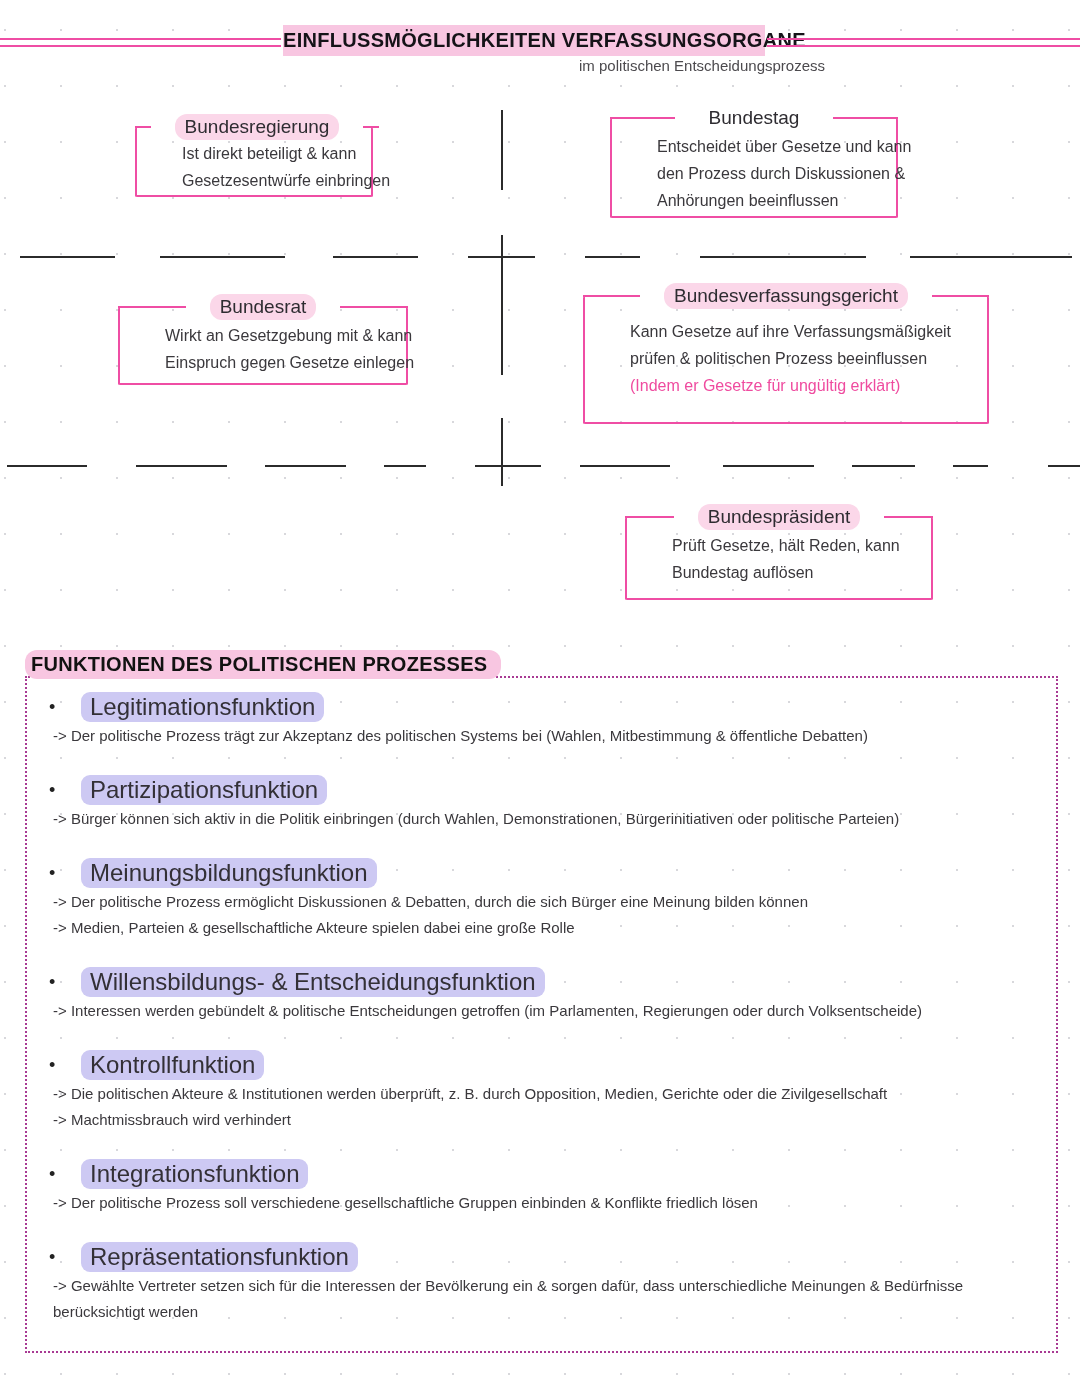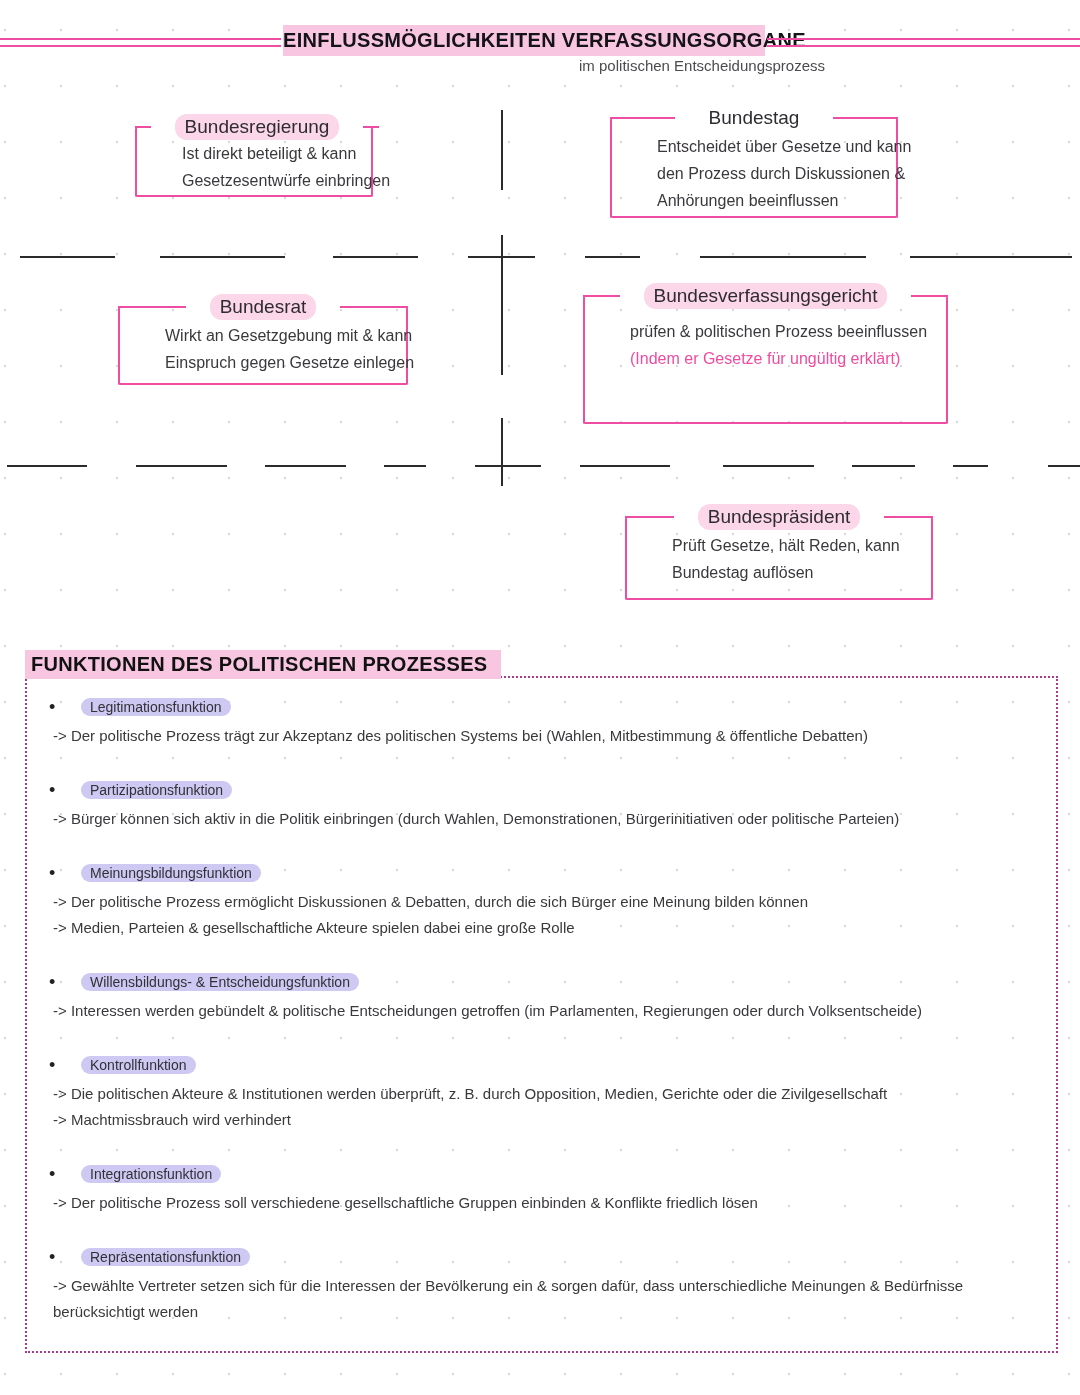--- a/index.html
+++ b/index.html
@@ -41,30 +41,30 @@
   .t-pink  { background:var(--hl_pink_soft,#fbd7e9); }
   .t-plain { background:#ffffff; }
   .nb-body { padding:15px 12px 0 12px; font-size:16px; line-height:27px; color:#3a383c;margin-left:33px; }
   .nb-text { white-space:nowrap; }
   .nb-note { color:var(--note_pink,#ef4b9f); white-space:nowrap; }
   
   .fn-heading {
     position:absolute; left:25px; top:650px; z-index:3;
     background:var(--hl_pink,#f8c6e1); color:#121212;
     font-weight:bold; font-size:20px; letter-spacing:0.3px;
-    padding:3px 14px 3px 6px; white-space:nowrap;
+    padding:3px 14px 3px 6px; white-space:nowrap;border-radius:12px;
   }
   .fn-box { position:absolute; left:25px; top:676px; width:1033px; height:677px;
     box-sizing:border-box; border:2.3px dotted var(--dotted,#a83a93); z-index:1; }
   .fn-content { position:relative; padding:17px 0 0 22px; }
   .fn-item { margin-bottom:29px; }
   .fn-title-row { display:flex; align-items:center; height:24px; margin-bottom:4px; }
   .fn-bullet { width:16px; font-size:18px; color:#222; }
   .fn-title { margin-left:16px; padding:1px 9px; border-radius:9px;
-    background:var(--hl_lavender,#cdc9f3); font-size:14px; color:#333036; white-space:nowrap; }
+    background:var(--hl_lavender,#cdc9f3); font-size:24px; color:#333036; white-space:nowrap; }
   .fn-point { margin-left:4px; max-width:991px; font-size:15px; line-height:26px; color:#3a383c; }
 </style>
 </head>
 <body>
 
 <div class="page">
 
   <div class="dbl-line dbl-left"></div>
   <div class="page-title">EINFLUSSMÖGLICHKEITEN VERFASSUNGSORGANE</div>
   <div class="dbl-line dbl-right"></div>
@@ -123,27 +123,28 @@
       <span class="nb-line"></span>
       <span class="nb-title t-pink">Bundesrat</span>
       <span class="nb-line"></span>
     </div>
     <div class="nb-body">
       <div class="nb-text">Wirkt an Gesetzgebung mit &amp; kann</div>
       <div class="nb-text">Einspruch gegen Gesetze einlegen</div>
     </div>
   </div>
 
-  <div class="notebox" style="left:583px;top:296px;width:365px;height:128px">
+  <div class="notebox" style="left:583px;top:296px;width:406px;height:128px">
     <div class="nb-head">
       <span class="nb-line"></span>
       <span class="nb-title t-pink">Bundesverfassungsgericht</span>
       <span class="nb-line"></span>
     </div>
     <div class="nb-body" style="padding-top:22px">
+      <div class="nb-text">Kann Gesetze auf ihre Verfassungsmäßigkeit</div>
       <div class="nb-text">prüfen &amp; politischen Prozess beeinflussen</div>
       <div class="nb-note">(Indem er Gesetze für ungültig erklärt)</div>
     </div>
   </div>
 
   <div class="notebox" style="left:625px;top:517px;width:308px;height:83px">
     <div class="nb-head">
       <span class="nb-line"></span>
       <span class="nb-title t-pink">Bundespräsident</span>
       <span class="nb-line"></span>

